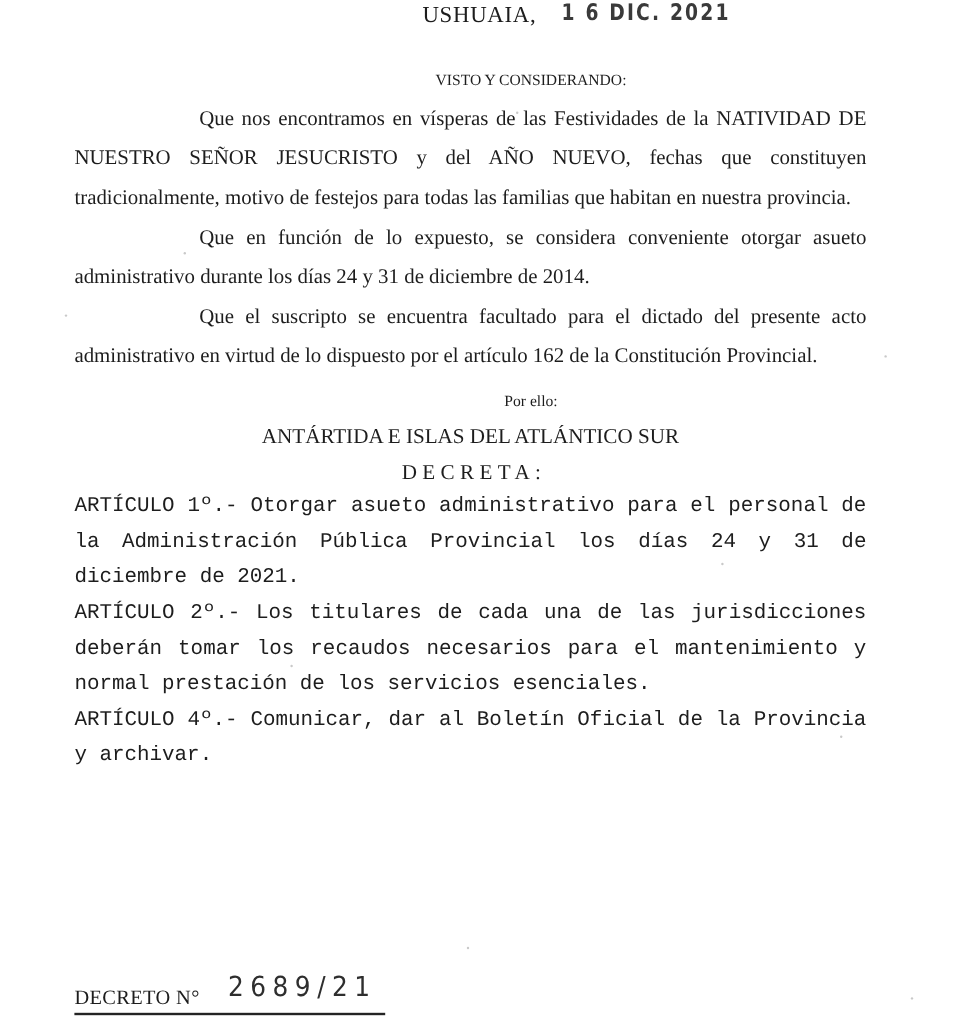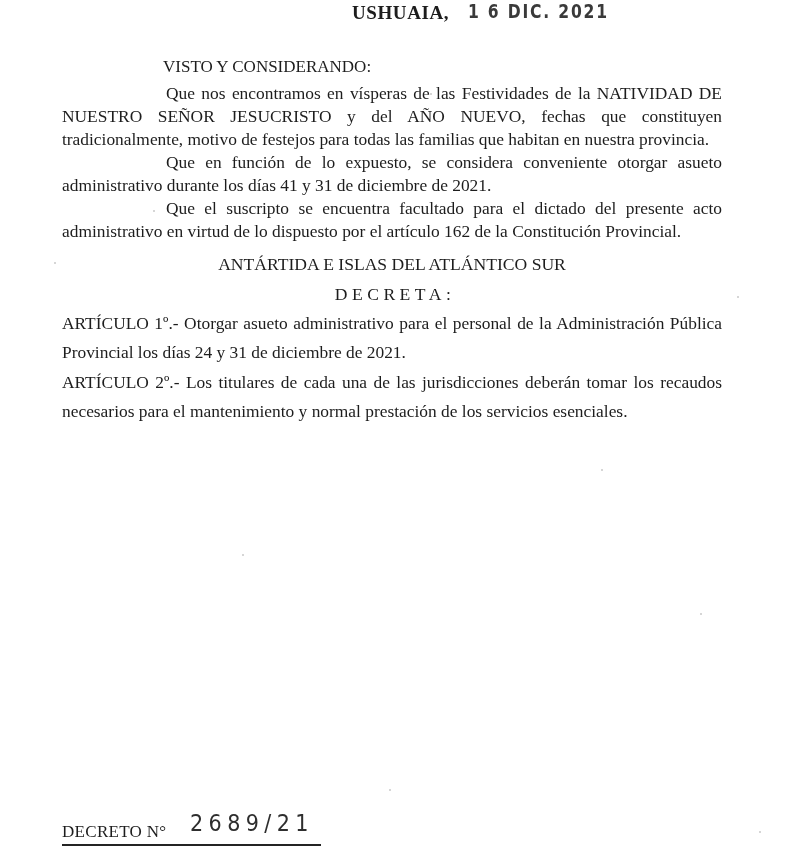--- a/index.html
+++ b/index.html
@@ -45,21 +45,20 @@
     white-space: nowrap;
     clip-path: inset(0 0 52% 0);
   }
   .city-line {
     position: absolute;
     left: 352px;
     top: 2px;
     font-size: 19px;
     letter-spacing: 0.6px;
     white-space: nowrap;
-    font-weight: bold;
   }
   .date-stamp {
     position: absolute;
     left: 468px;
     top: 0px;
     font-family: "DejaVu Sans", sans-serif;
     font-size: 19px;
     font-weight: bold;
     color: #3a3a3a;
     letter-spacing: 2.2px;
@@ -71,51 +70,52 @@
   
   .body-block {
     position: absolute;
     left: 62px;
     top: 52px;
     width: 660px;
   }
   p.para {
     margin: 0 0 0 0;
     font-size: 17.4px;
-    line-height: 23px;
+    line-height: 33px;
     text-align: justify;
     text-indent: 104px;
     text-justify: inter-word;
   }
   .gap-sm { height: 6px; }
 
   .heading-title {
     margin: 0;
-    font-size: 17px;
+    font-size: 13px;
     line-height: 29.6px;
-    text-align: left;
+    text-align: center;
     text-indent: 101px;
   }
   .center-line {
     margin: 0;
     font-size: 17.6px;
     line-height: 30px;
     text-align: center;
   }
   .center-line.decreta {
     letter-spacing: 4.5px;
     padding-left: 6px;
     text-align: center;
   }
   .art {
     margin: 0;
     font-size: 17.4px;
     line-height: 29.6px;
     text-align: justify;
     text-indent: 0;
+    font-family: Liberation Mono, monospace;
   }
 
   
   .footer {
     position: absolute;
     left: 62px;
     top: 818px;
     width: 420px;
     height: 34px;
     text-decoration: underline;
@@ -171,37 +171,39 @@
   </div>
 
   <div class="body-block">
 
     <p class="heading-title">VISTO Y CONSIDERANDO:</p>
 
     <p class="para">Que nos encontramos en vísperas de las Festividades de la NATIVIDAD DE NUESTRO SEÑOR JESUCRISTO y del AÑO NUEVO, fechas que constituyen tradicionalmente, motivo de festejos para todas las familias que habitan en nuestra provincia.</p>
 
 
 
-    <p class="para">Que en función de lo expuesto, se considera conveniente otorgar asueto administrativo durante los días 41 y 31 de diciembre de 2021.</p>
+    <p class="para">Que en función de lo expuesto, se considera conveniente otorgar asueto administrativo durante los días 24 y 31 de diciembre de 2014.</p>
 
     <p class="para">Que el suscripto se encuentra facultado para el dictado del presente acto administrativo en virtud de lo dispuesto por el artículo 162 de la Constitución Provincial.</p>
 
     <div class="gap-sm"></div>
 
+    <p class="heading-title">Por ello:</p>
 
 
     <p class="center-line">ANTÁRTIDA E ISLAS DEL ATLÁNTICO SUR</p>
 
     <p class="center-line decreta">DECRETA:</p>
 
     <p class="art">ARTÍCULO 1º.- Otorgar asueto administrativo para el personal de la Administración Pública Provincial los días 24 y 31 de diciembre de 2021.</p>
 
     <p class="art">ARTÍCULO 2º.- Los titulares de cada una de las jurisdicciones deberán tomar los recaudos necesarios para el mantenimiento y normal  prestación de los servicios esenciales.</p>
 
 
+    <p class="art">ARTÍCULO 4º.- Comunicar, dar al Boletín Oficial de la Provincia y archivar.</p>
   </div>
 
   <div class="footer">
     <span class="decreto-label">DECRETO N°</span>
     <span class="decreto-number">2689/21</span>
     <div class="decreto-rule"></div>
   </div>
 
   <div class="speck" style="left:430px; top:93px;"></div>
   <div class="speck" style="left:153px; top:210px;"></div>

